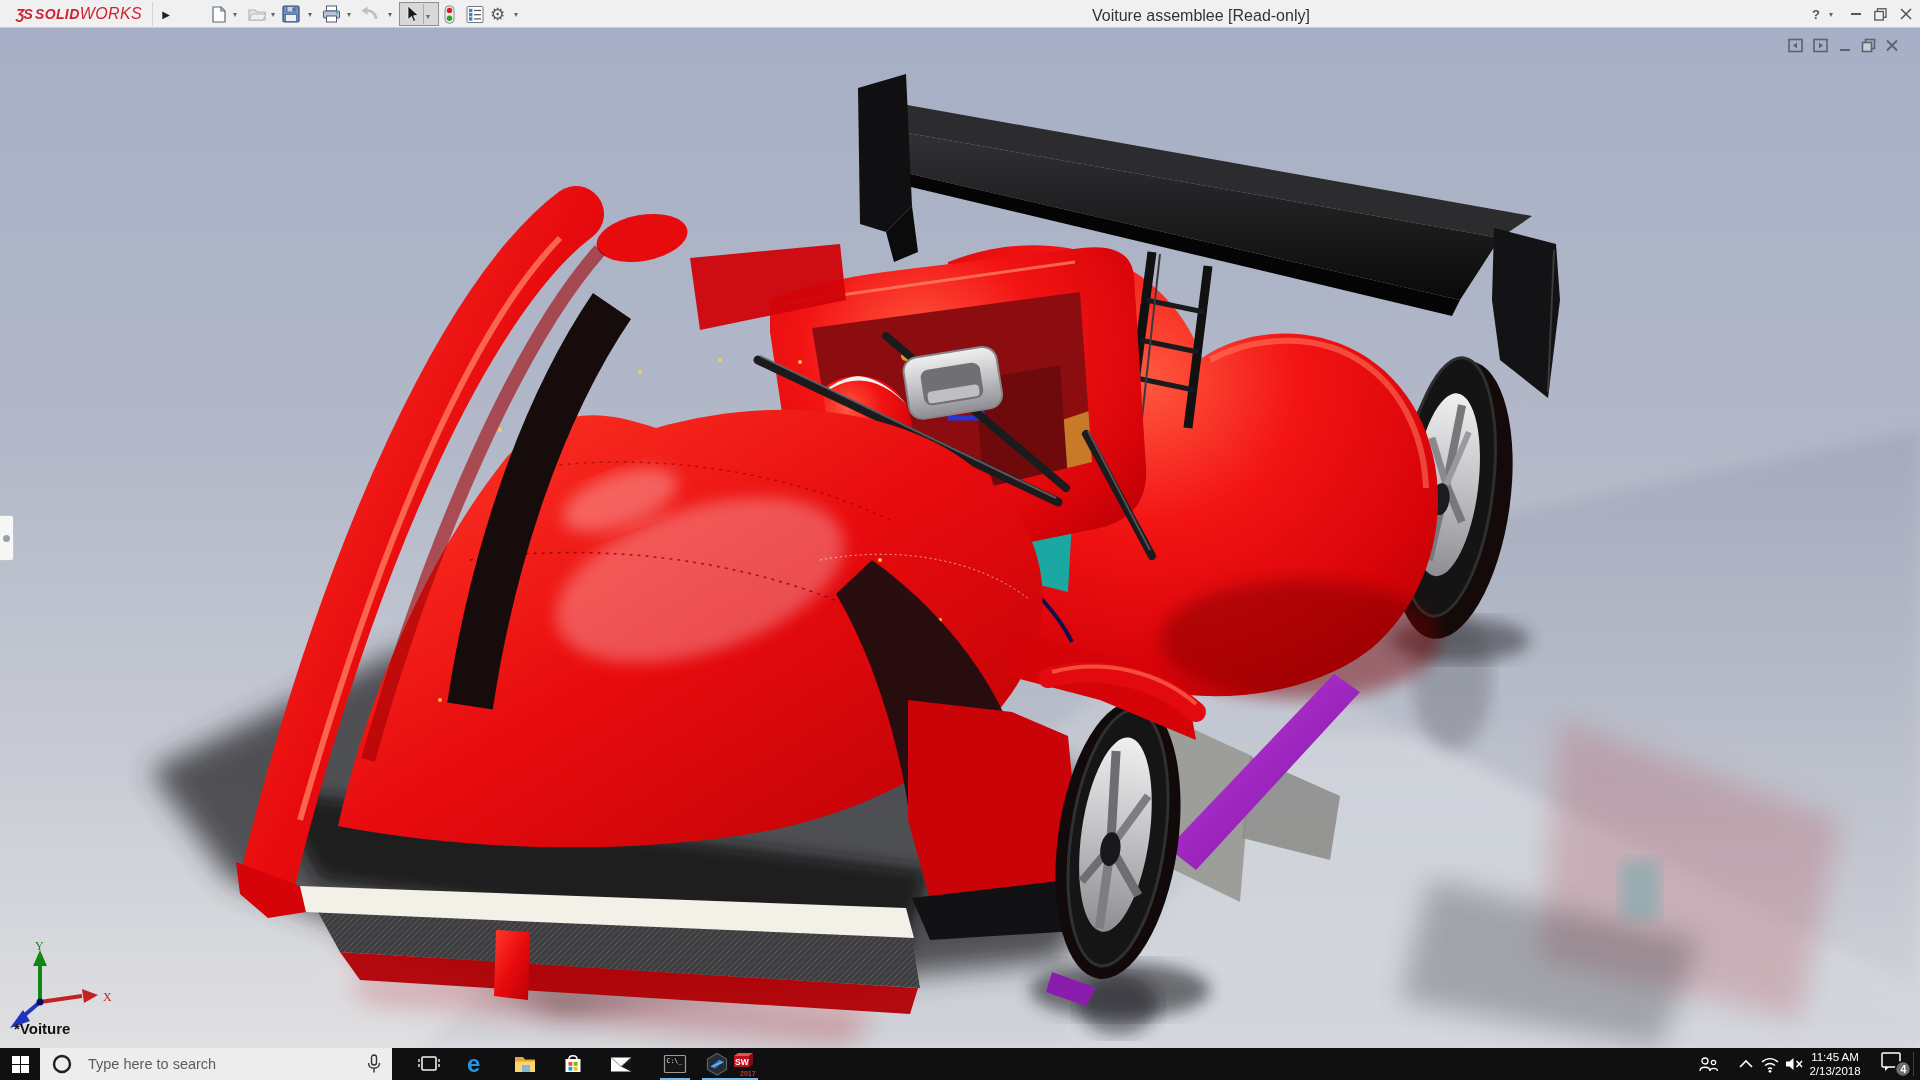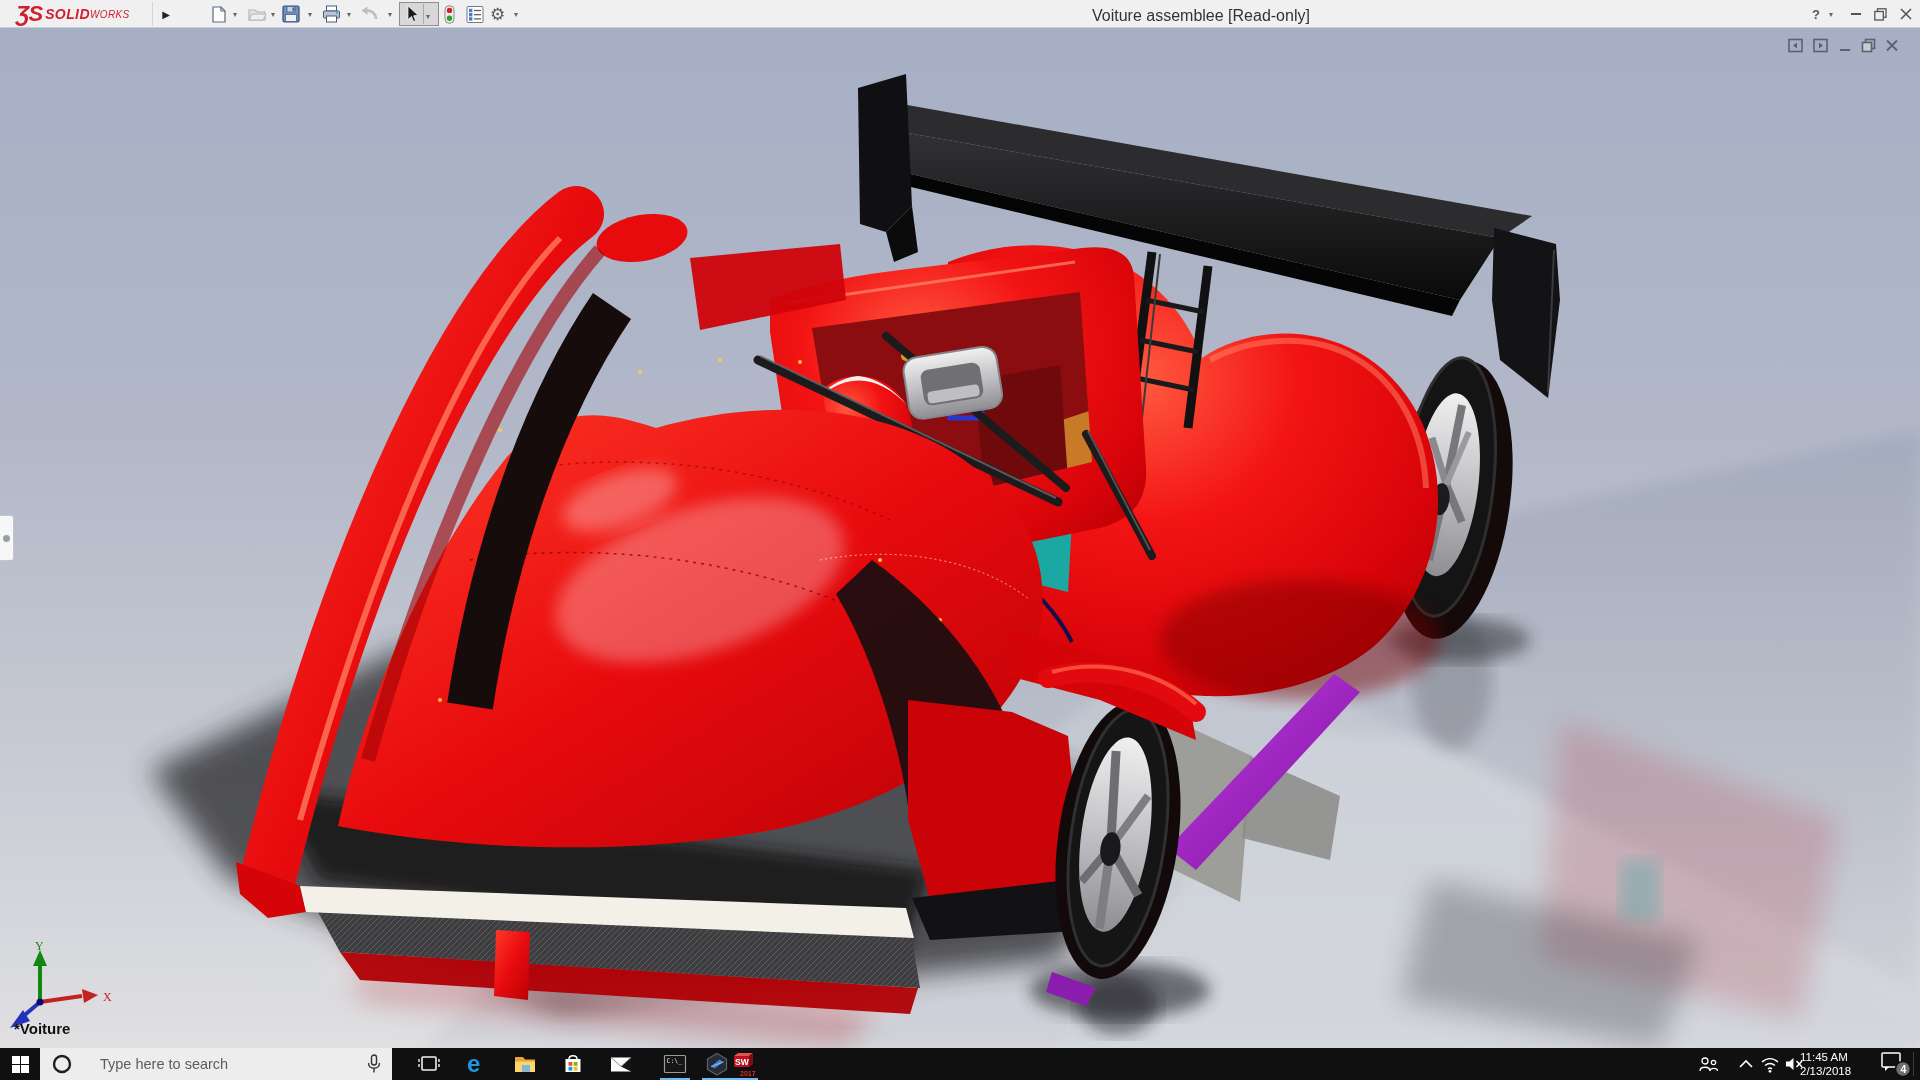--- a/index.html
+++ b/index.html
@@ -1,23 +1,23 @@
 <!DOCTYPE html>
 <html><head>
 <meta charset="utf-8">
 <style>
   * { margin:0; padding:0; box-sizing:border-box; }
   html,body { width:1920px; height:1080px; overflow:hidden; font-family:"Liberation Sans", sans-serif; background:#000; }
 
   
   #titlebar { position:absolute; left:0; top:0; width:1920px; height:28px; background:#f0f0f0; border-bottom:1px solid #c9cdd3; z-index:30; }
   #logo { position:absolute; left:16px; top:3px; height:22px; display:flex; align-items:center; color:#cf1f2e; font-style:italic; white-space:nowrap; }
-  #logo .glyph { font-size:22px; font-weight:800; letter-spacing:-1px; margin-right:3px; }
+  #logo .glyph { font-size:14px; font-weight:800; letter-spacing:-1px; margin-right:3px; }
   #logo .solid { font-size:14px; font-weight:800; letter-spacing:.4px; }
-  #logo .works { font-size:10px; font-weight:300; letter-spacing:.4px; }
+  #logo .works { font-size:16px; font-weight:300; letter-spacing:.4px; }
   #logo-sep { position:absolute; left:152px; top:2px; width:1px; height:24px; background:#d4d4d4; }
   #flyout { position:absolute; left:158px; top:4px; width:16px; height:20px; font-size:10px; color:#222; display:flex; align-items:center; justify-content:center; }
   .tb-btn { position:absolute; top:3px; height:22px; display:flex; align-items:center; }
   .caret::after { content:"▾"; font-size:8px; color:#666; margin-left:2px; }
   #select-box { position:absolute; left:399px; top:2px; width:40px; height:24px; background:#d8d8d8; border:1px solid #8f8f8f; display:flex; align-items:center; }
   #select-box .divider { width:1px; height:20px; background:#aaa; margin-left:3px; }
   #title-text { position:absolute; left:1092px; top:7px; font-size:16px; color:#333; white-space:nowrap; }
   .winctl { position:absolute; top:4px; width:20px; height:20px; display:flex; align-items:center; justify-content:center; color:#555; }
   #help-btn { left:1806px; font-size:13px; font-weight:bold; }
   #help-caret { left:1824px; width:12px; }
@@ -31,26 +31,26 @@
   #left-tab { position:absolute; left:0; top:487px; width:14px; height:46px; background:#f7f7f8; border:1px solid #c2c6cc; border-left:none; border-radius:0 3px 3px 0; z-index:5; }
   #left-tab .dot { position:absolute; left:3px; top:19px; width:7px; height:7px; border-radius:50%; background:#9aa0a8; }
   #triad { position:absolute; left:6px; top:912px; width:130px; height:92px; z-index:5; }
   #view-label { position:absolute; left:14px; top:992px; font-size:15px; font-weight:600; color:#111; z-index:5; }
 
   
   #taskbar { position:absolute; left:0; top:1048px; width:1920px; height:32px; background:#101010; z-index:40; }
   #start-btn { position:absolute; left:0; top:0; width:40px; height:32px; display:flex; align-items:center; justify-content:center; }
   #search-box { position:absolute; left:40px; top:0; width:352px; height:32px; background:#ededed; display:flex; align-items:center; }
   #search-box .ring { margin-left:12px; }
-  #search-text { margin-left:28px; font-size:14.5px; color:#5c5c5c; flex:1; }
+  #search-text { margin-left:16px; font-size:14.5px; color:#5c5c5c; flex:1; }
   #mic { margin-right:10px; }
   .app-slot { position:absolute; top:0; width:48px; height:32px; display:flex; align-items:center; justify-content:center; }
   .underline { position:absolute; bottom:0; left:9px; width:30px; height:2.5px; background:#76b9ed; }
   .tray-ic { position:absolute; top:0; width:26px; height:32px; display:flex; align-items:center; justify-content:center; }
-  #clock { position:absolute; left:1800px; top:2px; width:70px; height:28px; color:#fff; font-size:11.5px; line-height:14px; text-align:left; }
+  #clock { position:absolute; left:1800px; top:2px; width:70px; height:28px; color:#fff; font-size:11.5px; line-height:14px; text-align:center; }
   #action-center { position:absolute; left:1872px; top:0; width:46px; height:32px; display:flex; align-items:center; justify-content:center; }
   #tb-edge-sep { position:absolute; left:1913px; top:4px; width:1px; height:24px; background:#3c3c3c; }
 </style>
 </head>
 <body>
 
 <div id="titlebar">
   <div id="logo">
     <span class="glyph">ƷS</span>
     <span class="solid">SOLID</span>

